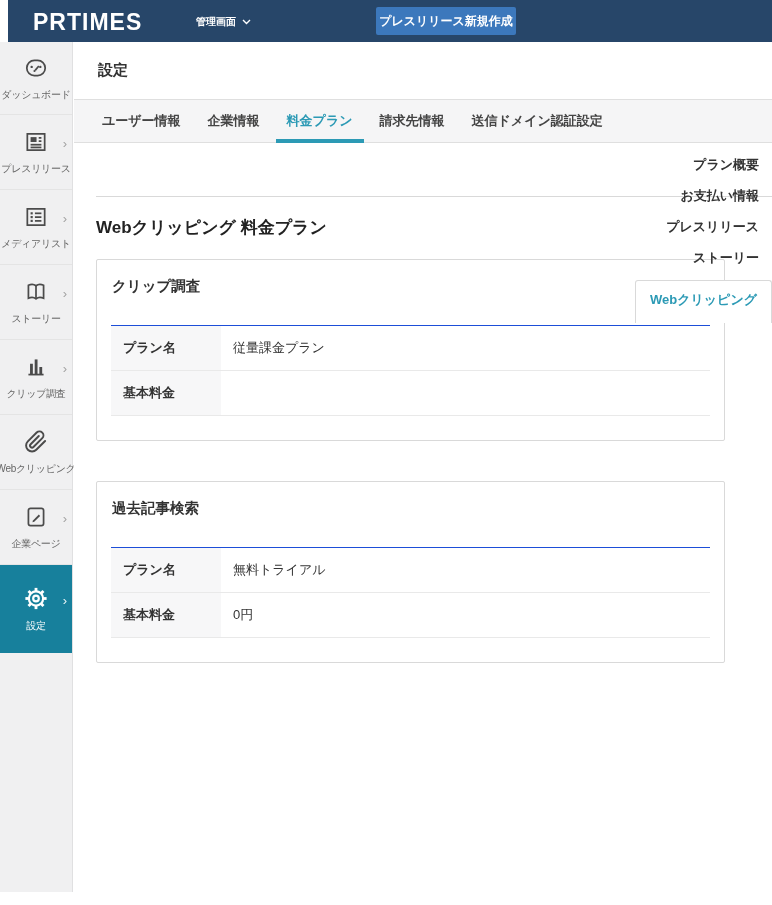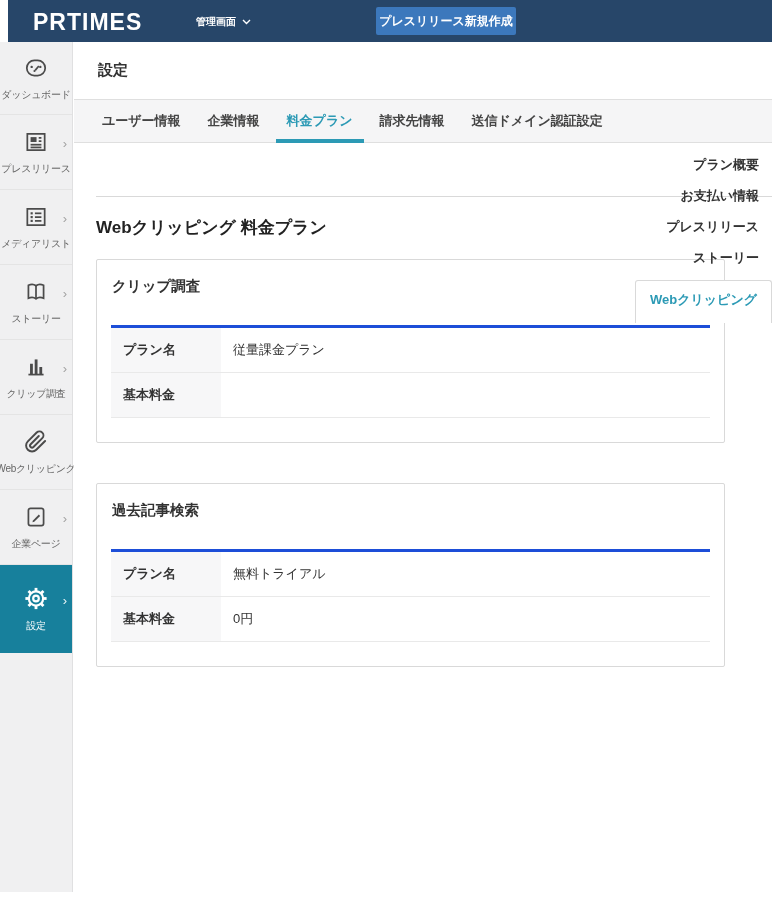--- a/index.html
+++ b/index.html
@@ -39,21 +39,21 @@
 
   .subtab-row { margin:13px 0 0 22px; height:41px; display:flex; align-items:flex-end; border-bottom:1px solid #d9d9d9;flex-direction:column; }
   .subtab { padding:0 13px 13px 13px; font-size:13px; font-weight:bold; color:#333; cursor:pointer; white-space:nowrap; }
   .subtab.active { background:#fff; border:1px solid #d9d9d9; border-bottom:none; border-radius:3px 3px 0 0; padding:10px 14px 14px; margin-bottom:-2px; color:#2C9AB5; }
 
   .page-heading { margin:19px 0 0 22px; font-size:17px; font-weight:bold; color:#222; }
 
   .card { width:629px; margin:20px 0 0 22px; border:1px solid #d9d9d9; border-radius:2px; background:#fff; padding:16px 14px 24px; }
   .card + .card { margin-top:40px; }
   .card-title { font-size:14.5px; font-weight:bold; color:#333; margin:1px 0 29px 1px; }
-  .plan-table { border-top:3px solid #1d4ed8; }
+  .plan-table { border-top:1px solid #1d4ed8; }
   .p-row { display:flex; border-bottom:1px solid #e9e9e9; }
   .p-label { width:110px; flex:0 0 110px; background:#f7f7f8; padding:13px 10px 13px 12px; font-size:13px; font-weight:bold; color:#333; }
   .p-value { padding:13px 12px; font-size:13px; color:#333;text-align:right; }
 </style>
 </head>
 <body>
 
 <div class="topbar">
   <div class="logo">PRTIMES</div>
   <div class="logo-sub">

